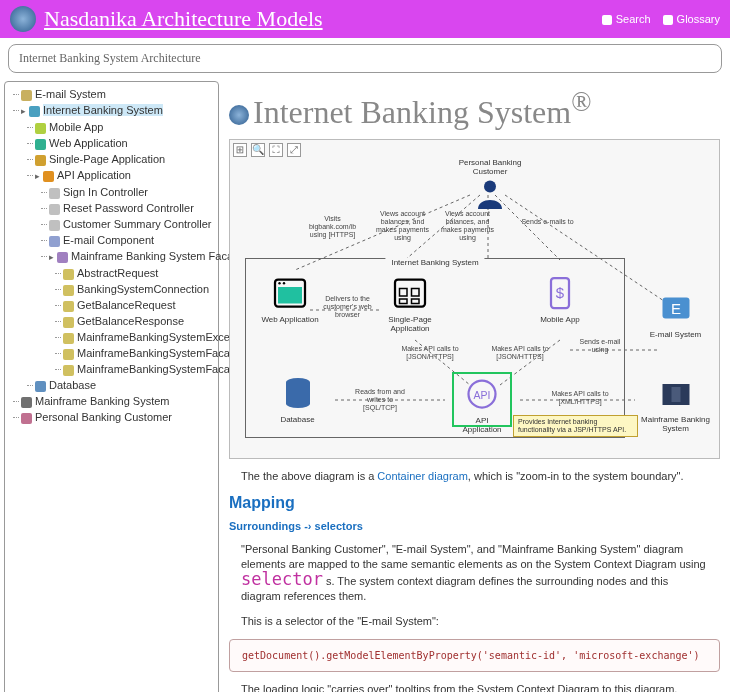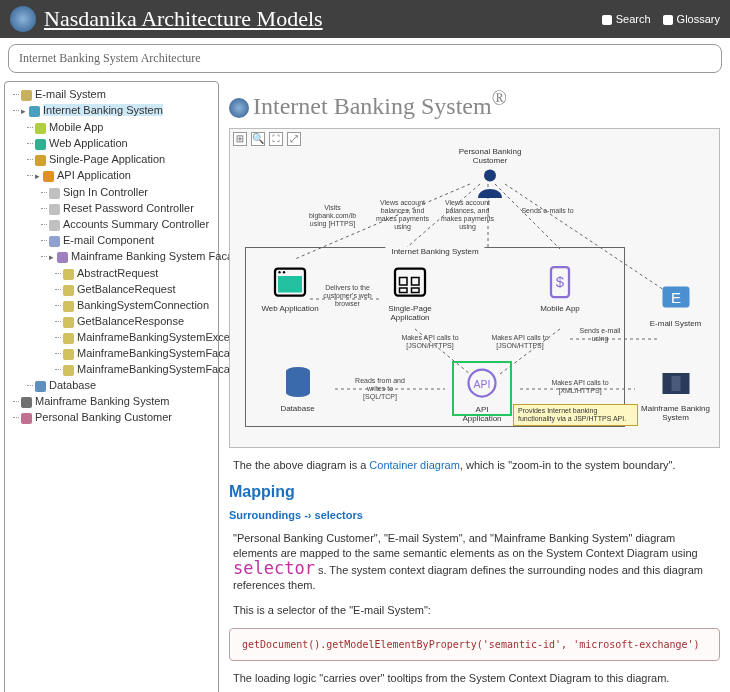--- a/index.html
+++ b/index.html
@@ -1,50 +1,50 @@
 <!DOCTYPE html>
 <html><head>
 <meta charset="utf-8">
 <style>
   * { box-sizing: border-box; margin: 0; padding: 0; }
   body { font-family: "Comic Sans MS", "Segoe UI", sans-serif; font-size: 12px; background: #fff; color: #333; width: 730px; }
-  .header { background: #404040; color: #fff; display: flex; align-items: center; padding: 4px 10px; height: 38px; }
+  .header { background: #d946ef; color: #fff; display: flex; align-items: center; padding: 4px 10px; height: 38px; }
   .header .logo { width: 26px; height: 26px; background: radial-gradient(circle,#8cb3d9,#2b5a8c); border-radius: 50%; margin-right: 8px; }
   .header h1 { font-size: 22px; text-decoration: underline; font-weight: normal; flex: 1; font-family: "Comic Sans MS", cursive; }
   .header .hlink { color: #fff; font-size: 11px; margin-left: 12px; cursor: pointer; }
   .header .hlink::before { content: ""; display:inline-block; width:10px; height:10px; background:#fff; margin-right:4px; border-radius:2px; vertical-align:middle;}
   .breadcrumb { border: 1px solid #999; border-radius: 8px; margin: 6px 8px; padding: 6px 10px; font-size: 12px; color: #666; font-family: "Comic Sans MS", cursive;}
   .main { display: flex; }
   .sidebar { width: 215px; border: 1px solid #999; border-radius: 4px; margin: 2px 0 2px 4px; padding: 4px 2px; font-size: 11px; }
   .tree ul { list-style: none; padding-left: 14px; }
   .tree li { line-height: 16px; white-space: nowrap; position: relative; }
   .tree li::before { content: ""; position:absolute; left:-8px; top:8px; width:6px; border-top:1px dotted #999;}
   .tico { display: inline-block; width: 11px; height: 11px; margin-right: 3px; vertical-align: middle; border-radius:2px;}
   .i-env { background: #c8b060; } .i-sys { background: #4aa0c0; } .i-mob { background: #b0d040; }
   .i-web { background: #30b090; } .i-spa { background: #d0a030; } .i-api { background: #e09020; }
   .i-ctl { background: #c0c0c0; } .i-sec { background: #e0b030; } .i-cmp { background: #90a0d0; }
   .i-fac { background: #a080c0; } .i-cls { background: #d0c060; } .i-db  { background: #6090c0; }
   .i-mf  { background: #707070; } .i-per { background: #c07090; }
   .sel { background: #cde8f7; }
   .expander { color:#666; font-size:9px; display:inline-block; width:8px;}
   .content { flex: 1; padding: 4px 10px; }
-  .pgtitle { font-family: "Comic Sans MS", cursive; font-size: 24px; color: #888; margin: 4px 0 8px; }
+  .pgtitle { font-family: "Comic Sans MS", cursive; font-size: 32px; color: #888; margin: 4px 0 8px; }
   .pgtitle .cicon { display:inline-block; width:20px; height:20px; background:radial-gradient(circle,#8cb3d9,#2b5a8c); border-radius:50%; vertical-align:middle; margin-right:4px;}
   .diagram { border: 1px solid #bbb; background: #f7f7f7; position: relative; height: 320px; font-size:8px; font-family: Arial, sans-serif;}
   .dtoolbar { position:absolute; top:3px; left:3px; display:flex; gap:4px;}
   .dtoolbar span { width:14px; height:14px; border:1px solid #999; background:#fff; font-size:10px; text-align:center; line-height:12px; color:#666; cursor:pointer;}
   .dnode { position:absolute; text-align:center; }
   .dnode .ico { width:36px; height:36px; margin:0 auto 2px; }
   .dlabel { font-size:8px; line-height:9px; }
   .edge-lbl { position:absolute; font-size:7px; line-height:8px; color:#444; text-align:center;}
   .ibsbox { position:absolute; border:1px solid #666; left:15px; top:118px; width:380px; height:180px;}
   .ibsbox .title { position:absolute; top:-1px; left:50%; transform:translateX(-50%); background:#f7f7f7; padding:0 6px; font-size:8px;}
   .apibox { position:absolute; border:2px solid #22c55e; }
   .tooltip { position:absolute; background:#fdf7c3; border:1px solid #c0a030; padding:2px 4px; font-size:7px; line-height:8px;}
-  .para { font-size:11px; margin:10px 4px; line-height:15px; font-family: Arial, sans-serif;}
+  .para { font-size:11px; margin:10px 12px; line-height:15px; font-family: Arial, sans-serif;}
   .link { color:#1a6fc0; }
   .h2 { color:#1a6fc0; font-size:16px; font-weight:bold; margin:10px 0 6px; font-family: Arial, sans-serif;}
   .h3 { color:#1a6fc0; font-size:11px; font-weight:bold; margin:8px 0 4px; font-family: Arial, sans-serif;}
   .code-inline { color:#c030a0; font-family: monospace; font-size:17px;}
   .codebox { border:1px solid #c0a0a0; border-radius:4px; background:#fffafa; padding:10px 12px; margin:8px 0; font-family: monospace; font-size:10px; color:#a03030;}
   svg.conn { position:absolute; top:0; left:0; width:100%; height:100%; pointer-events:none;}
 </style>
 </head>
 <body>
 
@@ -63,27 +63,27 @@
       <li><span class="tico i-env"></span><span>E-mail System</span></li>
       <li><span class="expander">▸</span><span class="tico i-sys"></span><span class="sel">Internet Banking System</span>
         <ul>
           <li><span class="tico i-mob"></span><span>Mobile App</span></li>
           <li><span class="tico i-web"></span><span>Web Application</span></li>
           <li><span class="tico i-spa"></span><span>Single-Page Application</span></li>
           <li><span class="expander">▸</span><span class="tico i-api"></span><span>API Application</span>
             <ul>
               <li><span class="tico i-ctl"></span><span>Sign In Controller</span></li>
               <li><span class="tico i-ctl"></span><span>Reset Password Controller</span></li>
-              <li><span class="tico i-ctl"></span><span>Accounts Summary Controller</span></li>
+              <li><span class="tico i-ctl"></span><span>Customer Summary Controller</span></li>
               <li><span class="tico i-cmp"></span><span>E-mail Component</span></li>
               <li><span class="expander">▸</span><span class="tico i-fac"></span><span>Mainframe Banking System Facade</span>
                 <ul>
                   <li><span class="tico i-cls"></span><span>AbstractRequest</span></li>
+                  <li><span class="tico i-cls"></span><span>BankingSystemConnection</span></li>
                   <li><span class="tico i-cls"></span><span>GetBalanceRequest</span></li>
-                  <li><span class="tico i-cls"></span><span>BankingSystemConnection</span></li>
                   <li><span class="tico i-cls"></span><span>GetBalanceResponse</span></li>
                   <li><span class="tico i-cls"></span><span>MainframeBankingSystemException</span></li>
                   <li><span class="tico i-cls"></span><span>MainframeBankingSystemFacade</span></li>
                   <li><span class="tico i-cls"></span><span>MainframeBankingSystemFacadeImpl</span></li>
                 </ul>
               </li>
             </ul>
           </li>
           <li><span class="tico i-db"></span><span>Database</span></li>
         </ul>

